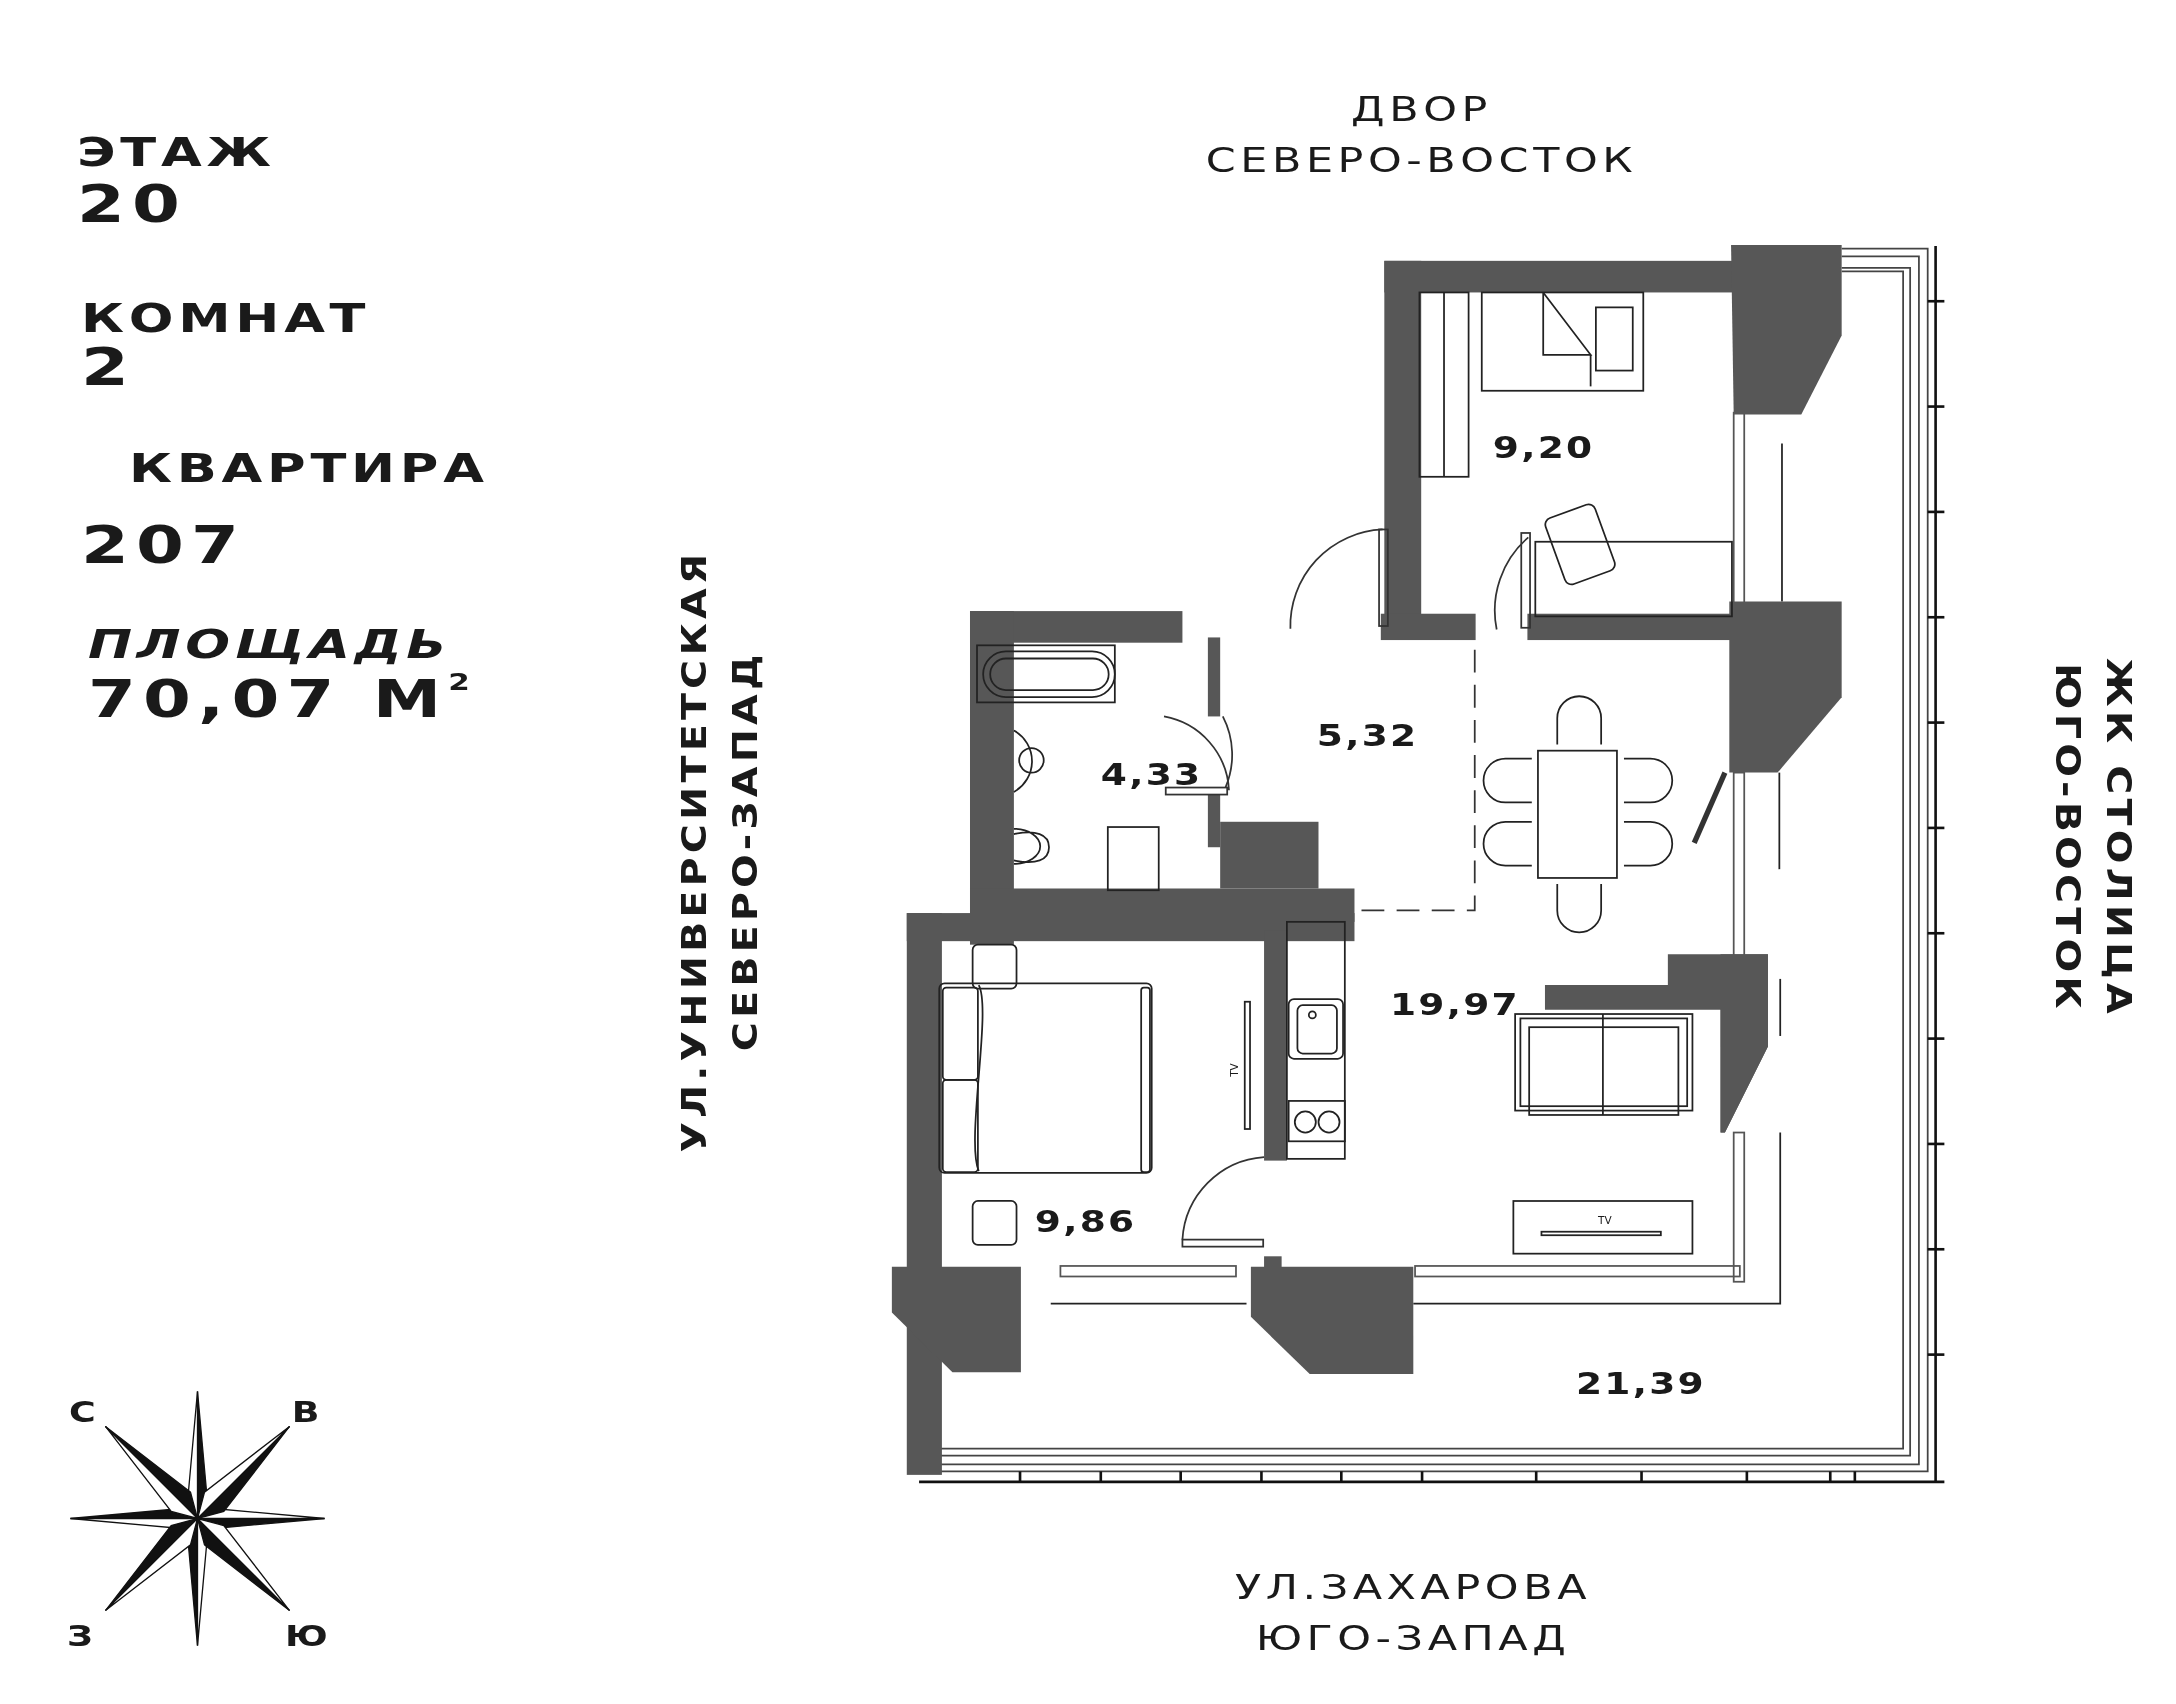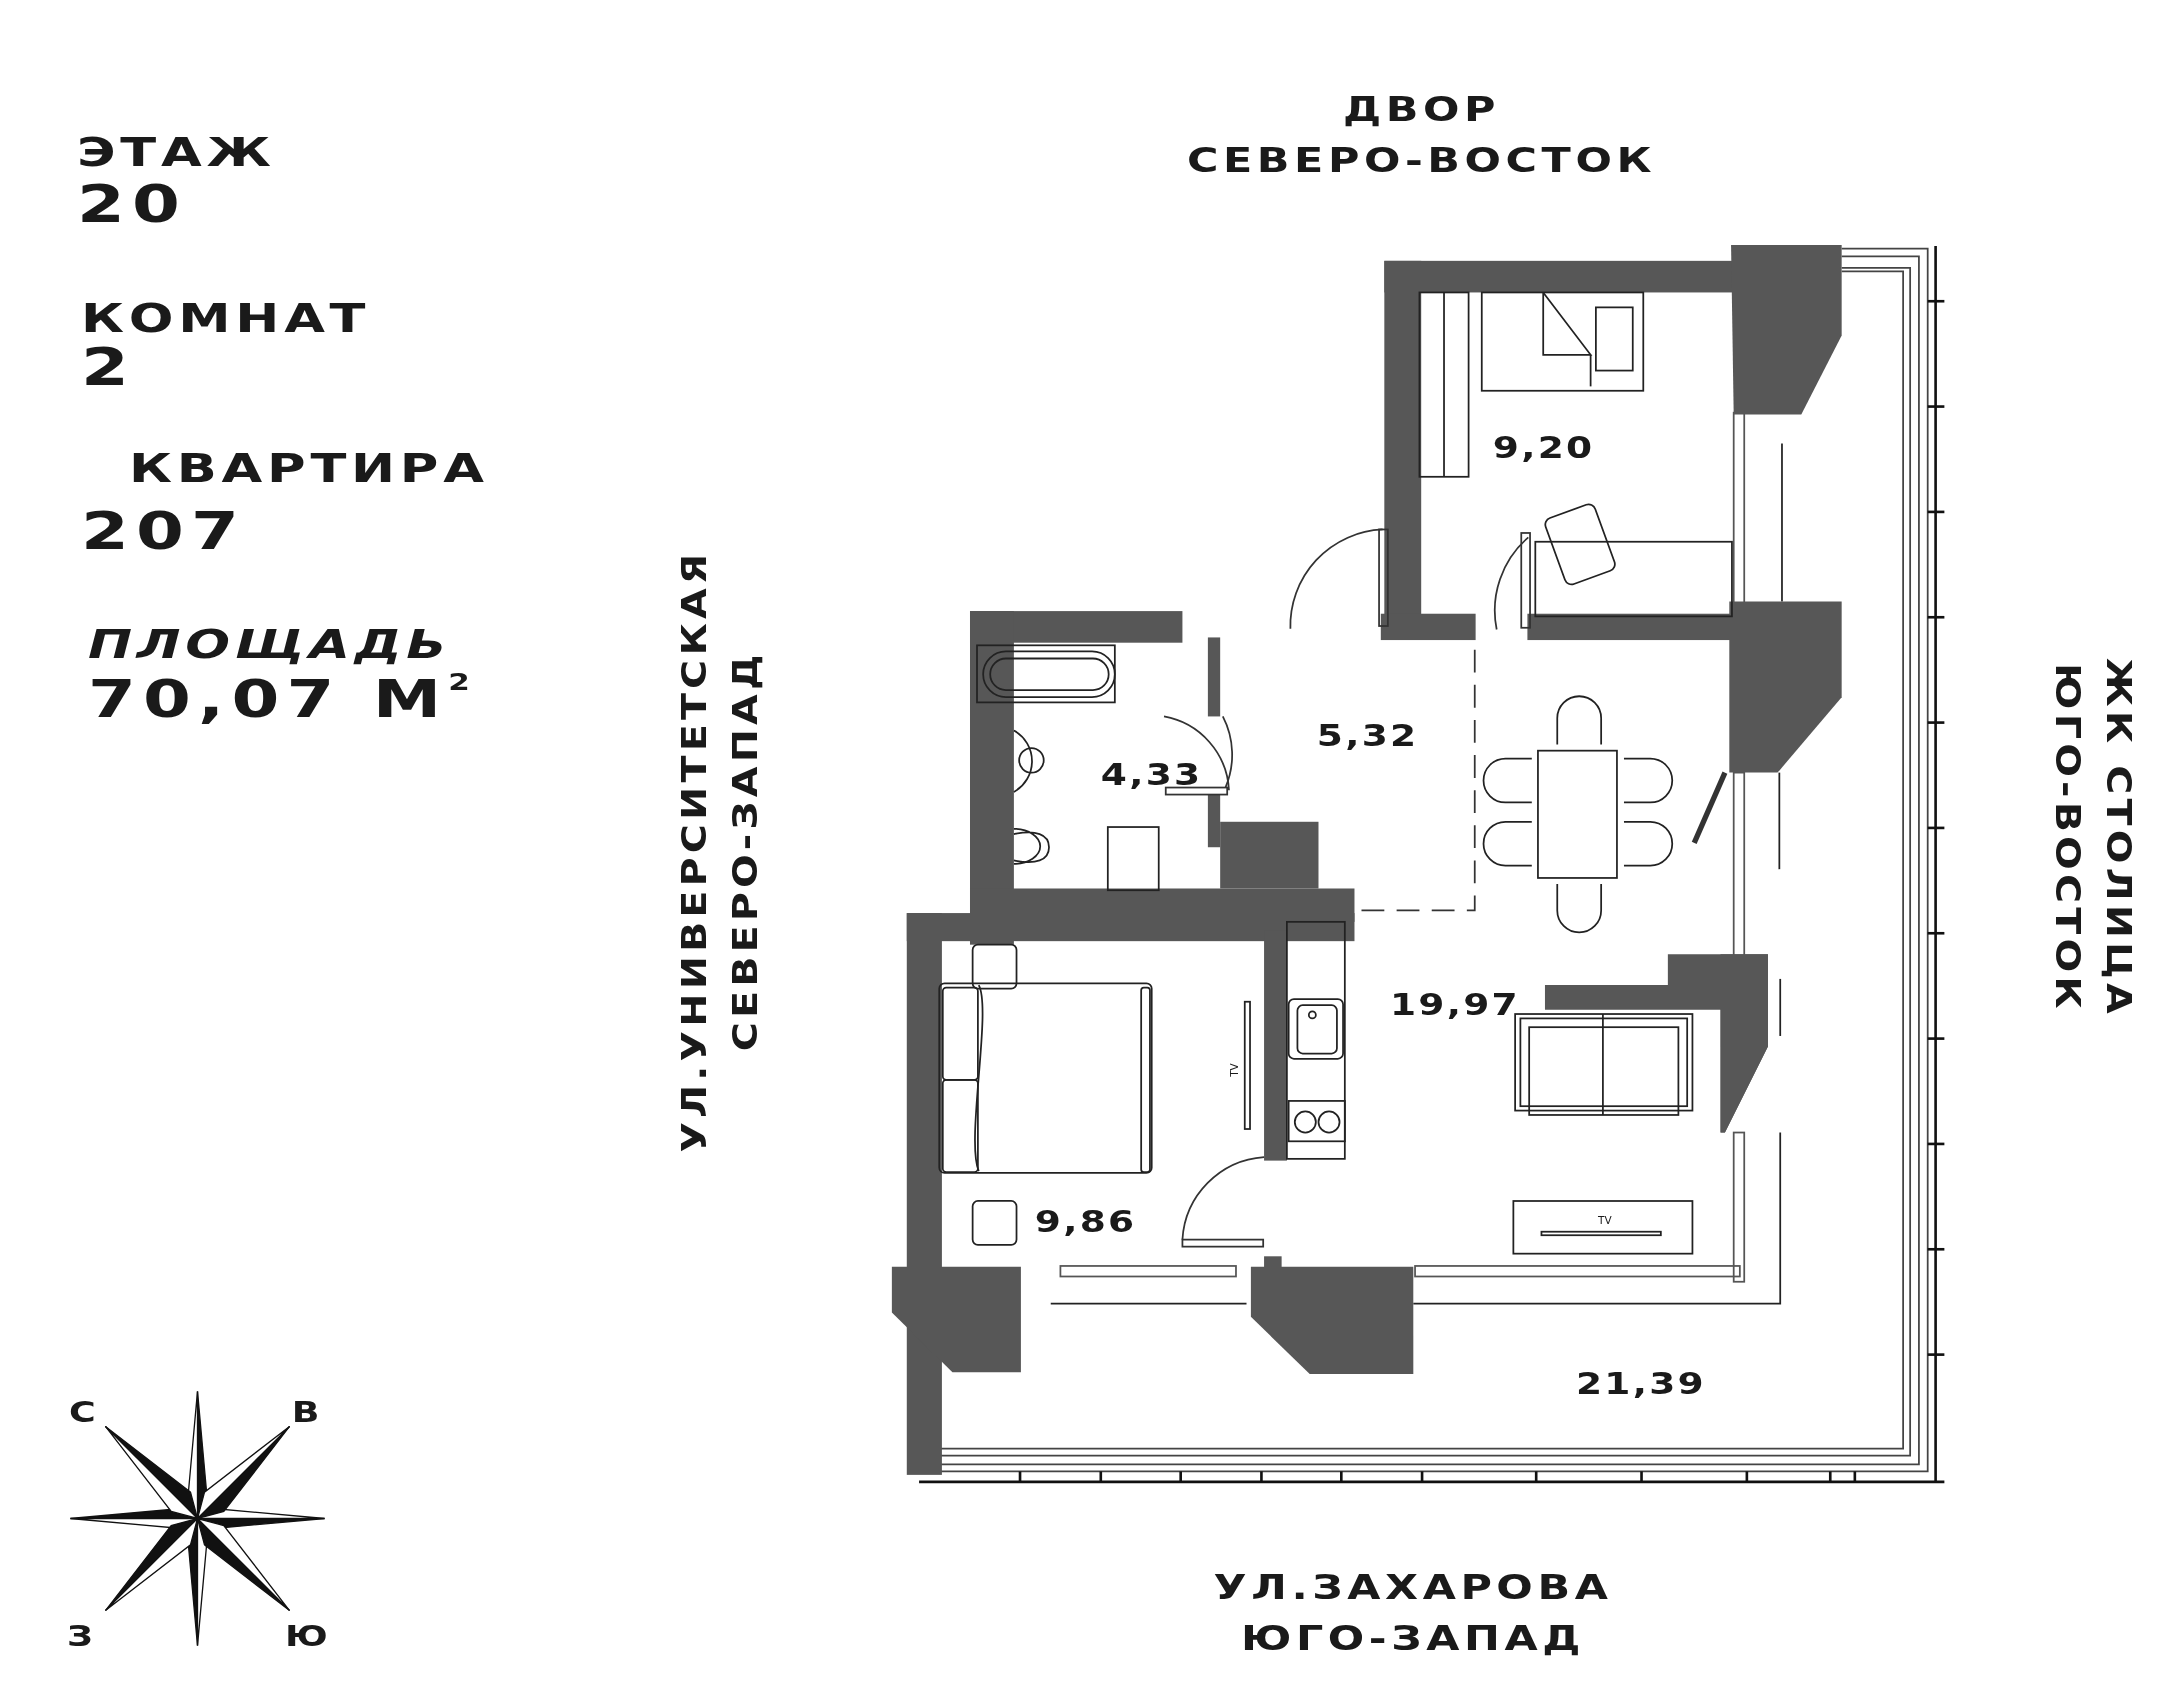--- a/index.html
+++ b/index.html
@@ -2,21 +2,21 @@
 <html style="font-size:14px"><head>
 <meta charset="utf-8">
 <style>
   html, body { margin:0; padding:0; background:#ffffff; }
   body { width:2177px; height:1705px; position:relative; overflow:hidden;
          font-family:"DejaVu Sans", sans-serif; color:#1a1a1a; }
   .info { position:absolute; left:77px; }
   .lbl { font-size:39px; font-weight:bold; letter-spacing:3.5px; transform:scaleX(1.35); transform-origin:left; line-height:1; }
   .val { font-size:51px; font-weight:bold; letter-spacing:5.3px; transform:scaleX(1.35); transform-origin:left; line-height:1; }
   .val sup { font-size:23px; vertical-align:top; position:relative; top:-3.5px; }
-  .dir { position:absolute; text-align:center; font-size:33px; font-weight:bold; letter-spacing:3.5px; line-height:51px; }
+  .dir { position:absolute; text-align:center; font-size:33px; font-weight:normal; letter-spacing:3.5px; line-height:51px; }
   .dir span { display:block; transform:scaleX(1.3); }
   .vert { position:absolute; font-size:33px; font-weight:bold; letter-spacing:3.5px; line-height:51px; white-space:nowrap; text-align:center; }
   .vert span { display:block; }
   .room { position:absolute; font-size:30px; font-weight:bold; letter-spacing:1.8px; transform:scaleX(1.25); }
   .compass-letter { position:absolute; font-size:28px; font-weight:bold; transform:scaleX(1.3); }
   svg.plan { position:absolute; left:0; top:0; }
 </style>
 </head>
 <body>
 
@@ -28,21 +28,21 @@
   </div>
 <div class="info" style="top:299px;left:81px;">
     <div class="lbl">КОМНАТ</div>
   </div>
 <div class="info" style="top:342px;left:81px;">
     <div class="val">2</div>
   </div>
 <div class="info" style="top:449px;left:81px;margin-left:48px;">
     <div class="lbl">КВАРТИРА</div>
   </div>
-<div class="info" style="top:506px;left:81px;">
+<div class="info" style="top:520px;left:81px;">
     <div class="val">207</div>
   </div>
 <div class="info" style="top:625px;left:88px;font-style:italic;">
     <div class="lbl">ПЛОЩАДЬ</div>
   </div>
 <div class="info" style="top:674px;left:88px;">
     <div class="val"><span>70,07 М</span><sup>2</sup></div>
   </div>
 
 <div class="dir" style="left:1211px;top:84px;width:421px;">

